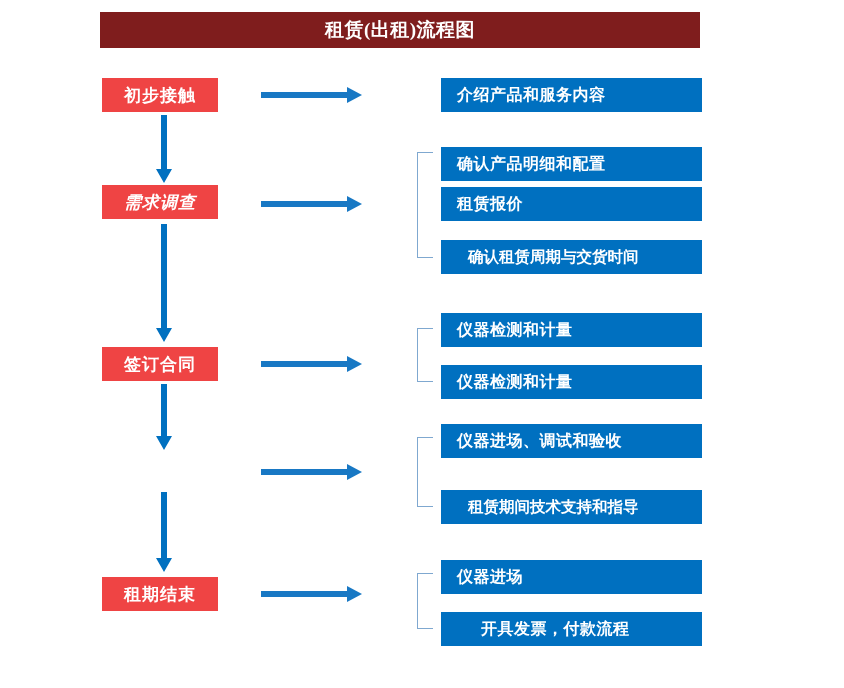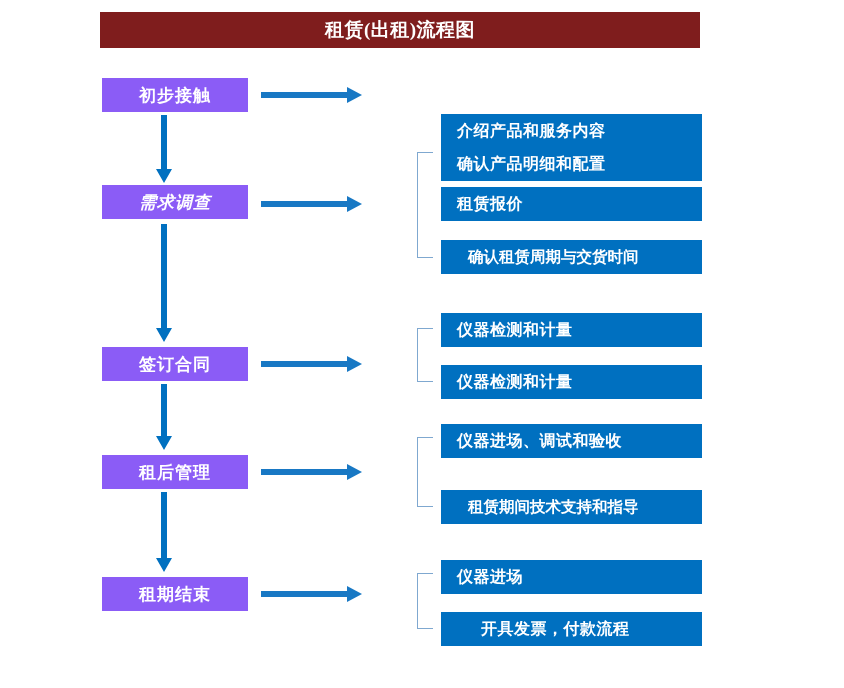--- a/index.html
+++ b/index.html
@@ -35,23 +35,23 @@
     align-items: center;
     justify-content: center;
     font-size: 19px;
     font-weight: bold;
     letter-spacing: 0.5px;
   }
 
   
   .stage-box {
     position: absolute;
-    width: 146px;
+    width: 116px;
     height: 34px;
-    background: #8b5cf6;
+    background: #ef4444;
     color: #ffffff;
     display: flex;
     align-items: center;
     justify-content: center;
     font-size: 17px;
     font-weight: bold;
     letter-spacing: 1px;
   }
 
   
@@ -101,21 +101,20 @@
 </head>
 <body>
 
 <div id="canvas">
 
   <div class="title-bar">租赁(出租)流程图</div>
 
   <div class="stage-box" style="left:102px; top:78px;">初步接触</div>
   <div class="stage-box" style="left:102px; top:185px;font-style:italic;">需求调查</div>
   <div class="stage-box" style="left:102px; top:347px;">签订合同</div>
-  <div class="stage-box" style="left:102px; top:455px;">租后管理</div>
   <div class="stage-box" style="left:102px; top:577px;">租期结束</div>
 
   <div class="arrow-down" style="left:155px; top:115px; height:70px;">
     <svg width="18" height="70" viewBox="0 0 18 70" xmlns="http://www.w3.org/2000/svg">
       <path d="M6 0 H12 V54 H17 L9 68 L1 54 H6 Z" fill="#0070c0"></path>
     </svg>
   </div>
   <div class="arrow-down" style="left:155px; top:224px; height:120px;">
     <svg width="18" height="120" viewBox="0 0 18 120" xmlns="http://www.w3.org/2000/svg">
       <path d="M6 0 H12 V104 H17 L9 118 L1 104 H6 Z" fill="#0070c0"></path>
@@ -156,21 +155,21 @@
     <svg width="102" height="18" viewBox="0 0 102 18" xmlns="http://www.w3.org/2000/svg">
       <path d="M0 6 H86 V1 L101 9 L86 17 V12 H0 Z" fill="#1878c4"></path>
     </svg>
   </div>
 
   <div class="bracket" style="top:152px; height:106px;"></div>
   <div class="bracket" style="top:328px; height:54px;"></div>
   <div class="bracket" style="top:437px; height:70px;"></div>
   <div class="bracket" style="top:573px; height:56px;"></div>
 
-  <div class="detail-box" style="top:78px;margin-top:36px;">介绍产品和服务内容</div>
+  <div class="detail-box" style="top:78px;">介绍产品和服务内容</div>
   <div class="detail-box" style="top:147px;">确认产品明细和配置</div>
   <div class="detail-box" style="top:187px;">租赁报价</div>
   <div class="detail-box wide" style="top:240px;">确认租赁周期与交货时间</div>
   <div class="detail-box" style="top:313px;">仪器检测和计量</div>
   <div class="detail-box" style="top:365px;">仪器检测和计量</div>
   <div class="detail-box" style="top:424px;">仪器进场、调试和验收</div>
   <div class="detail-box wide" style="top:490px;">租赁期间技术支持和指导</div>
   <div class="detail-box" style="top:560px;">仪器进场</div>
   <div class="detail-box" style="top:612px;padding-left:40px;">开具发票，付款流程</div>
 

